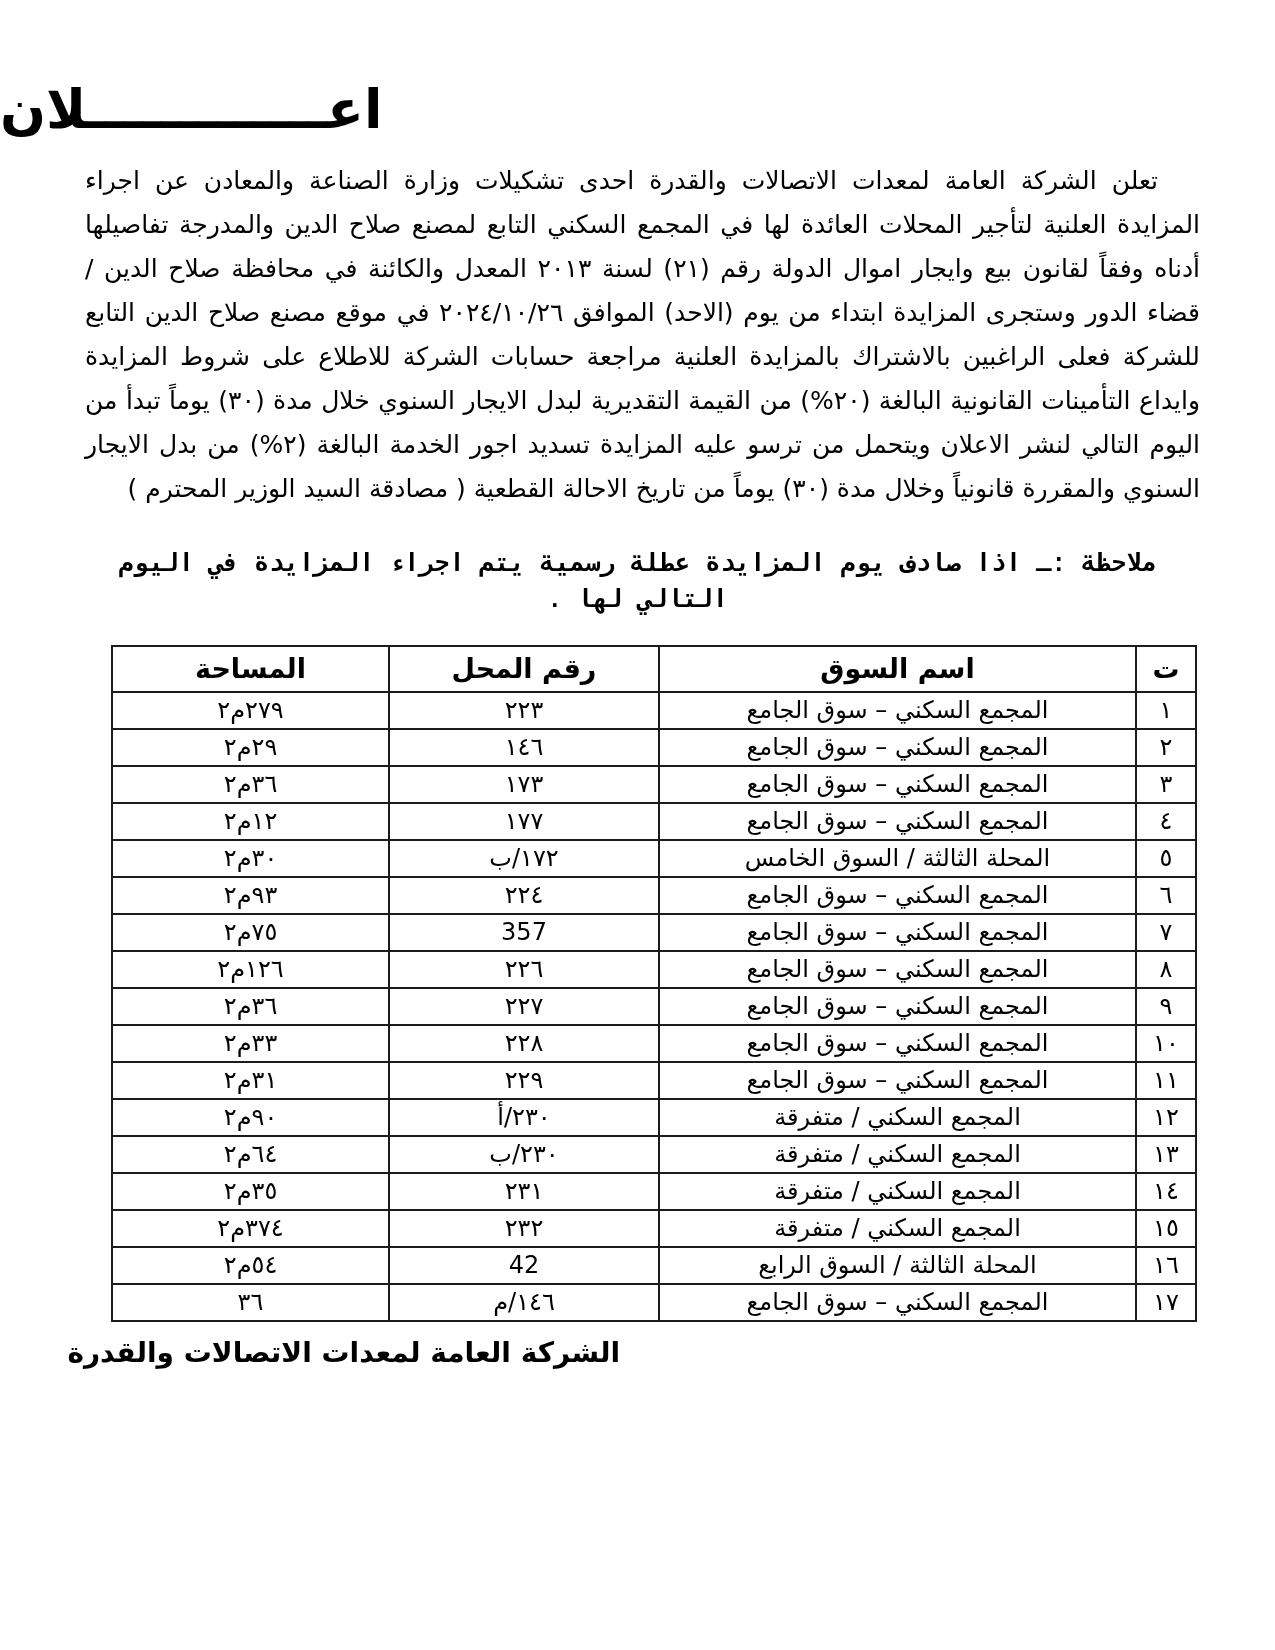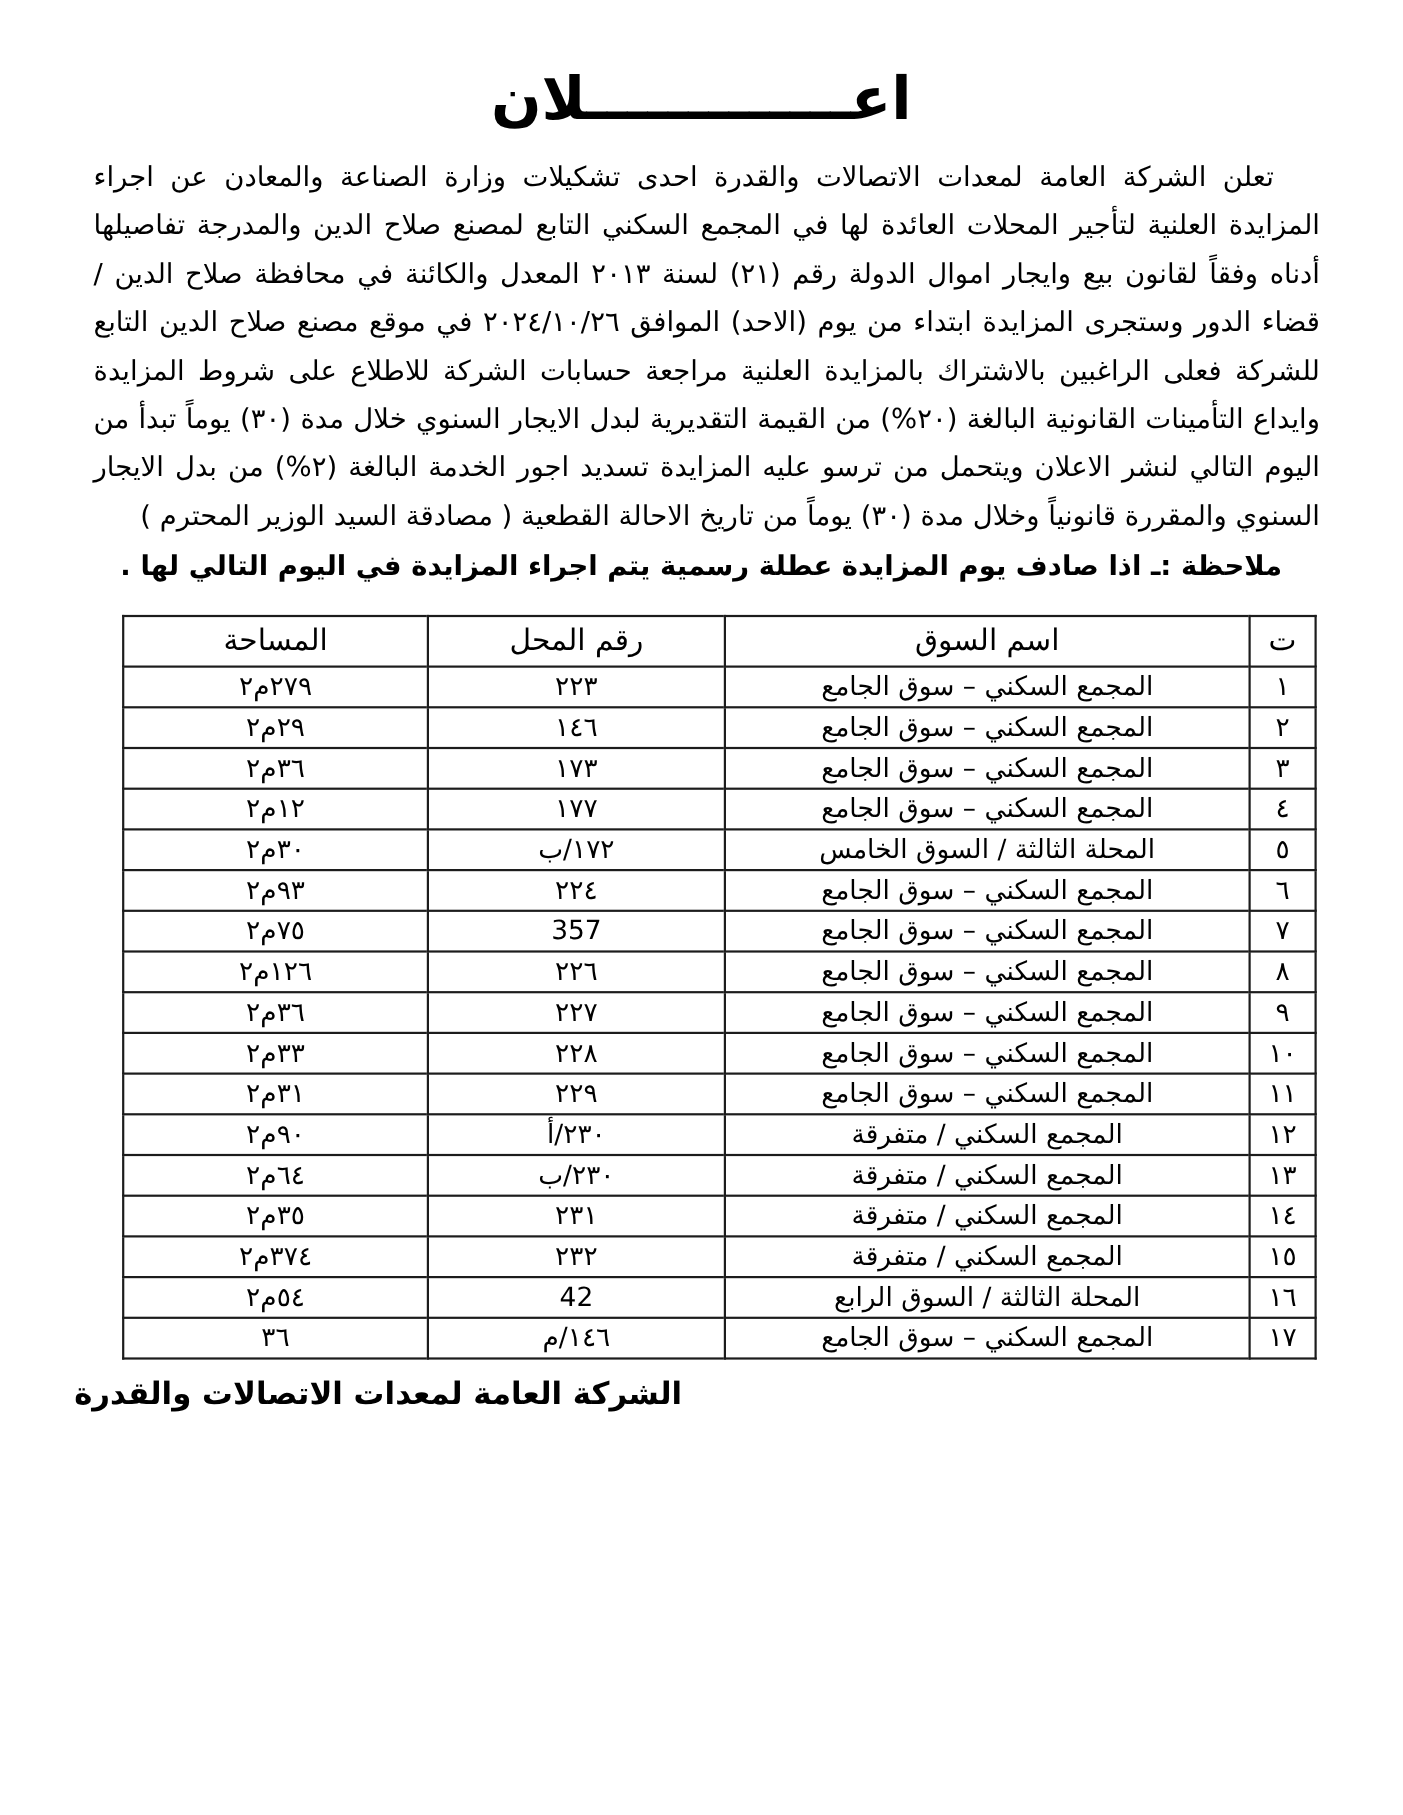--- a/index.html
+++ b/index.html
@@ -6,60 +6,61 @@
   html, body { background: #ffffff; }
   body {
     width: 1275px;
     height: 1650px;
     color: #000000;
     direction: rtl;
     font-family: "DejaVu Sans", sans-serif;
     overflow: hidden;
   }
   .title {
-    margin-top: 58px;
-    text-align: center;
+    margin-top: 78px;
+    text-align: left;
     font-size: 54px;
     font-weight: bold;
     line-height: 1.2;
   }
   .para {
     margin: 16px 75px 0 85px;
     font-size: 25px;
     line-height: 44px;
     text-align: justify;
     text-justify: inter-word;
     text-indent: 42px;
   }
   .note {
-    margin: 6px 85px 0 85px;
+    margin: 36px 85px 0 85px;
     font-size: 25px;
     font-weight: bold;
     text-align: center;
     line-height: 36px;
+    font-family: Liberation Mono, monospace;
   }
   .note .note-label { font-weight: bold; }
   table.shops {
     border-collapse: collapse;
     table-layout: fixed;
     width: 1084px;
     margin: 26px 78px 0 auto;
     background: #ffffff;
   }
   table.shops th, table.shops td {
     border: 2px solid #1c1c1c;
     text-align: center;
     vertical-align: middle;
     overflow: hidden;
     white-space: nowrap;
   }
   table.shops th {
     height: 46px;
     font-size: 27px;
-    font-weight: normal;
+    font-weight: bold;
     margin-left: 12px;
   }
   table.shops td {
     height: 37px;
     font-size: 24px;
     font-weight: normal;
   }
   col.c-index  { width: 60px; }
   col.c-market { width: 477px; }
   col.c-shop   { width: 270px; }

